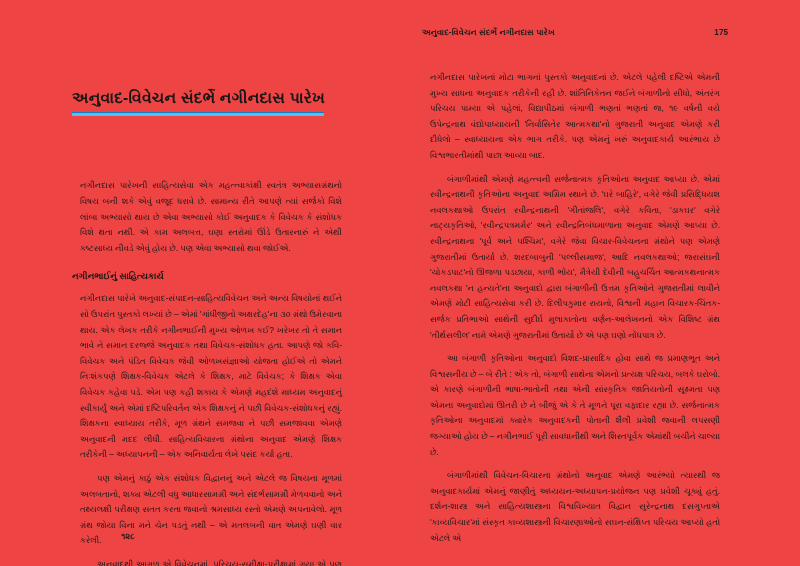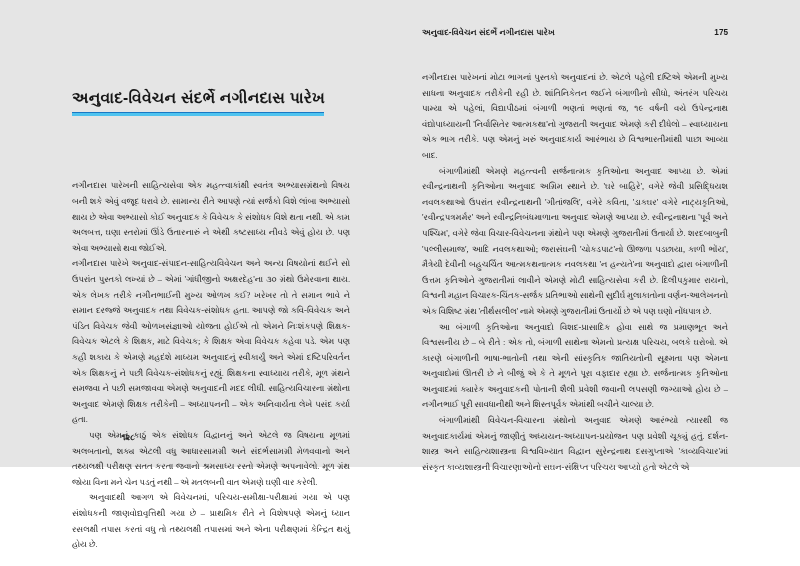--- a/index.html
+++ b/index.html
@@ -21,23 +21,23 @@
     height: 566px;
     background: #ffffff;
     box-sizing: border-box;
     display: flex;
   }
 
   
   .page {
     position: relative;
     width: 400px;
-    height: 467px;
+    height: 566px;
     box-sizing: border-box;
-    background: #e5e5e5;
+    background: #ef4444;
   }
 
   .page-verso {
     padding: 46px 50px 34px 72px;
   }
   .page-recto {
     padding: 28px 72px 34px 22px;
   }
 
   
@@ -83,24 +83,23 @@
     box-sizing: border-box;
   }
 
   
   .body-text {
     font-size: 8.45px;
     line-height: 15.6px;
     color: #171717;
     text-align: justify;
     text-justify: inter-word;
-    margin: 0;
+    margin: 8px;
     hyphens: none;
     word-spacing: -0.2px;
-    font-family: Liberation Serif, serif;
   }
   .body-text + .body-text {
     margin-top: 0;
   }
   .indent {
     text-indent: 17px;
   }
 
   .section-heading {
     font-size: 8.9px;
@@ -140,20 +139,21 @@
       <span></span>
     </div>
 
     <div class="chapter-title-block">
       <h1 class="chapter-title">અનુવાદ-વિવેચન સંદર્ભે નગીનદાસ પારેખ</h1>
       <div class="title-rule"></div>
     </div>
 
     <p class="body-text">નગીનદાસ પારેખની સાહિત્યસેવા એક મહત્ત્વાકાંક્ષી સ્વતંત્ર અભ્યાસગ્રંથનો વિષય બની શકે એવું વજૂદ ધરાવે છે. સામાન્ય રીતે આપણે ત્યાં સર્જકો વિશે લાંબા અભ્યાસો થાય છે એવા અભ્યાસો કોઈ અનુવાદક કે વિવેચક કે સંશોધક વિશે થતા નથી. એ કામ અલબત્ત, ઘણા સ્તરોમાં ઊંડે ઉતારનારું ને એથી કષ્ટસાધ્ય નીવડે એવું હોય છે. પણ એવા અભ્યાસો થવા જોઈએ.</p>
 
+    <h2 class="section-heading">નગીનભાઈનું સાહિત્યકાર્ય</h2>
 
     <p class="body-text">નગીનદાસ પારેખે અનુવાદ-સંપાદન-સાહિત્યવિવેચન અને અન્ય વિષયોનાં થઈને સો ઉપરાંત પુસ્તકો લખ્યાં છે – એમાં 'ગાંધીજીનો અક્ષરદેહ'ના ૩૦ ગ્રંથો ઉમેરવાના થાય. એક લેખક તરીકે નગીનભાઈની મુખ્ય ઓળખ કઈ? ખરેખર તો તે સમાન ભાવે ને સમાન દરજ્જે અનુવાદક તથા વિવેચક-સંશોધક હતા. આપણે જો કવિ-વિવેચક અને પંડિત વિવેચક જેવી ઓળખસંજ્ઞાઓ યોજતા હોઈએ તો એમને નિઃશંકપણે શિક્ષક-વિવેચક એટલે કે શિક્ષક, માટે વિવેચક; કે શિક્ષક એવા વિવેચક કહેવા પડે. એમ પણ કહી શકાય કે એમણે મહદંશે માધ્યમ અનુવાદનું સ્વીકાર્યું અને એમાં દષ્ટિપરિવર્તન એક શિક્ષકનું ને પછી વિવેચક-સંશોધકનું રહ્યું. શિક્ષકના સ્વાધ્યાય તરીકે, મૂળ ગ્રંથને સમજવા ને પછી સમજાવવા એમણે અનુવાદની મદદ લીધી. સાહિત્યવિચારના ગ્રંથોના અનુવાદ એમણે શિક્ષક તરીકેની – અધ્યાપનની – એક અનિવાર્યતા લેખે પસંદ કર્યા હતા.</p>
     <p class="body-text indent">પણ એમનું કાઠું એક સંશોધક વિદ્વાનનું અને એટલે જ વિષયના મૂળમાં અલબતાનો, શક્ય એટલી વધુ આધારસામગ્રી અને સંદર્ભસામગ્રી મેળવવાનો અને તથ્યલક્ષી પરીક્ષણ સતત કરતા જવાનો શ્રમસાધ્ય રસ્તો એમણે અપનાવેલો. મૂળ ગ્રંથ જોયા વિના મને ચેન પડતું નથી – એ મતલબની વાત એમણે ઘણી વાર કરેલી.</p>
     <p class="body-text indent">અનુવાદથી આગળ એ વિવેચનમાં, પરિચય-સમીક્ષા-પરીક્ષામાં ગયા એ પણ સંશોધકની જાણવોદ્યવૃત્તિથી ગયા છે – પ્રાથમિક રીતે ને વિશેષપણે એમનું ધ્યાન રસલક્ષી તપાસ કરતાં વધુ તો તથ્યલક્ષી તપાસમાં અને એના પરીક્ષણમાં કેન્દ્રિત થયું હોય છે.</p>
 
     <div class="folio-foot">૧૨૮</div>
   </div>
 
   <div class="page page-recto">
 

